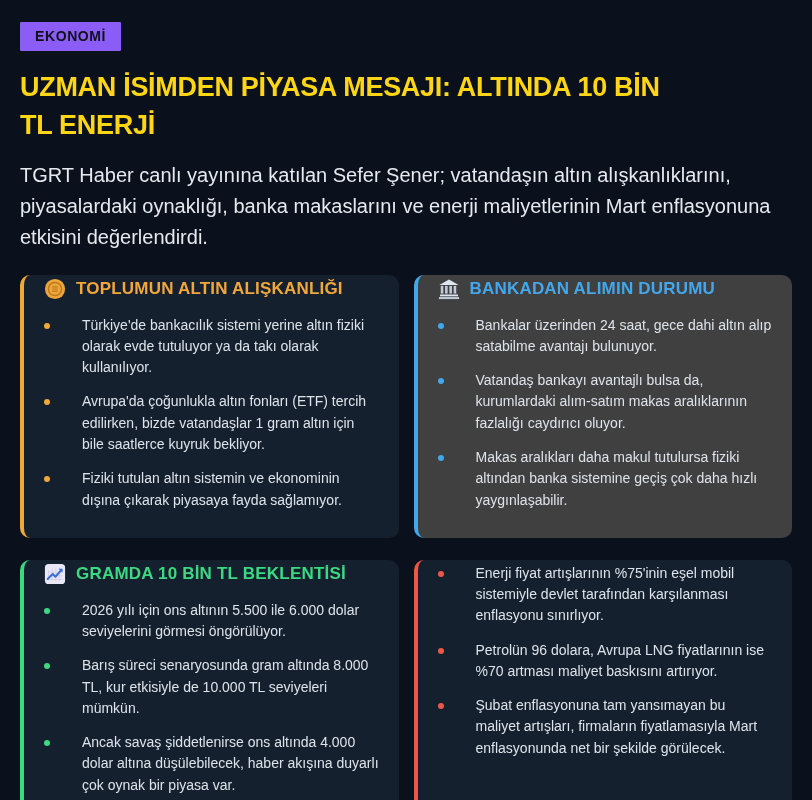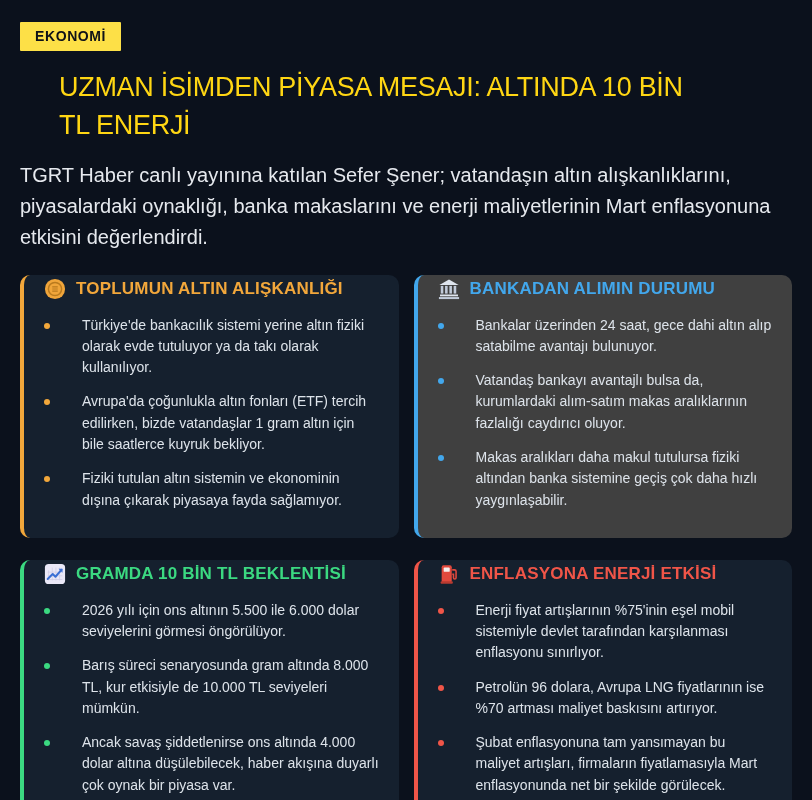--- a/index.html
+++ b/index.html
@@ -19,24 +19,23 @@
     font-weight: bold;
     letter-spacing: 0.6px;
     padding: 6px 15px 7px 15px;
     border-radius: 1px;
   }
 
   .headline {
     margin-top: 17px;
     color: #ffd613;
     font-size: 27px;
-    font-weight: normal;
+    font-weight: bold;
     letter-spacing: -0.3px;
     line-height: 1.42;
-    margin-left: 39px;
   }
   .headline .hl-line { display: block; white-space: nowrap; }
 
   .intro {
     margin-top: 15px;
     font-size: 20px;
     line-height: 1.55;
     color: #e6e9ee;
     max-width: 775px;
   }
@@ -91,21 +90,21 @@
     line-height: 1.52;
     color: #dde3ea;
     margin-left: 20px;
   }
 </style>
 </head>
 <body style="background: rgb(11, 17, 28);">
 
 <div class="container">
 
-  <span class="badge" style="background: #fde047; color: rgb(14, 17, 24);">EKONOMİ</span>
+  <span class="badge" style="background: #8b5cf6; color: rgb(14, 17, 24);">EKONOMİ</span>
 
   <h1 class="headline" style="color: rgb(255, 214, 19);">
     <span class="hl-line">UZMAN İSİMDEN PİYASA MESAJI: ALTINDA 10 BİN</span>
     <span class="hl-line">TL ENERJİ</span>
   </h1>
 
   <p class="intro">TGRT Haber canlı yayınına katılan Sefer Şener; vatandaşın altın alışkanlıklarını, piyasalardaki oynaklığı, banka makaslarını ve enerji maliyetlerinin Mart enflasyonuna etkisini değerlendirdi.</p>
 
   <div class="cards-grid">
 
@@ -189,31 +188,20 @@
           <span class="bullet-text">Barış süreci senaryosunda gram altında 8.000 TL, kur etkisiyle de 10.000 TL seviyeleri mümkün.</span>
         </li>
         <li class="bullet-item">
           <span class="bullet-dot"></span>
           <span class="bullet-text">Ancak savaş şiddetlenirse ons altında 4.000 dolar altına düşülebilecek, haber akışına duyarlı çok oynak bir piyasa var.</span>
         </li>
       </ul>
     </section>
 
     <section class="card" style="--accent: #f05548; background: rgb(21, 32, 46);">
-      <div class="card-title-row">
-        <span class="card-icon">
-          <svg viewBox="0 0 24 24" aria-hidden="true">
-            <rect x="4" y="2.5" width="11" height="18.5" rx="2" fill="#e2493d"></rect>
-            <rect x="6.2" y="5" width="6.6" height="4.6" rx="1" fill="#f6f0ee"></rect>
-            <rect x="2.8" y="20" width="13.4" height="2.6" rx="1" fill="#b93a30"></rect>
-            <path d="M15.5 7.5h2.6a1.6 1.6 0 0 1 1.6 1.6v7a1.4 1.4 0 0 1-2.8 0v-3.8h-1.4" fill="none" stroke="#e2493d" stroke-width="1.7"></path>
-          </svg>
-        </span>
-        <h2 class="card-title">ENFLASYONA ENERJİ ETKİSİ</h2>
-      </div>
       <ul class="bullet-list">
         <li class="bullet-item">
           <span class="bullet-dot"></span>
           <span class="bullet-text">Enerji fiyat artışlarının %75'inin eşel mobil sistemiyle devlet tarafından karşılanması enflasyonu sınırlıyor.</span>
         </li>
         <li class="bullet-item">
           <span class="bullet-dot"></span>
           <span class="bullet-text">Petrolün 96 dolara, Avrupa LNG fiyatlarının ise %70 artması maliyet baskısını artırıyor.</span>
         </li>
         <li class="bullet-item">

